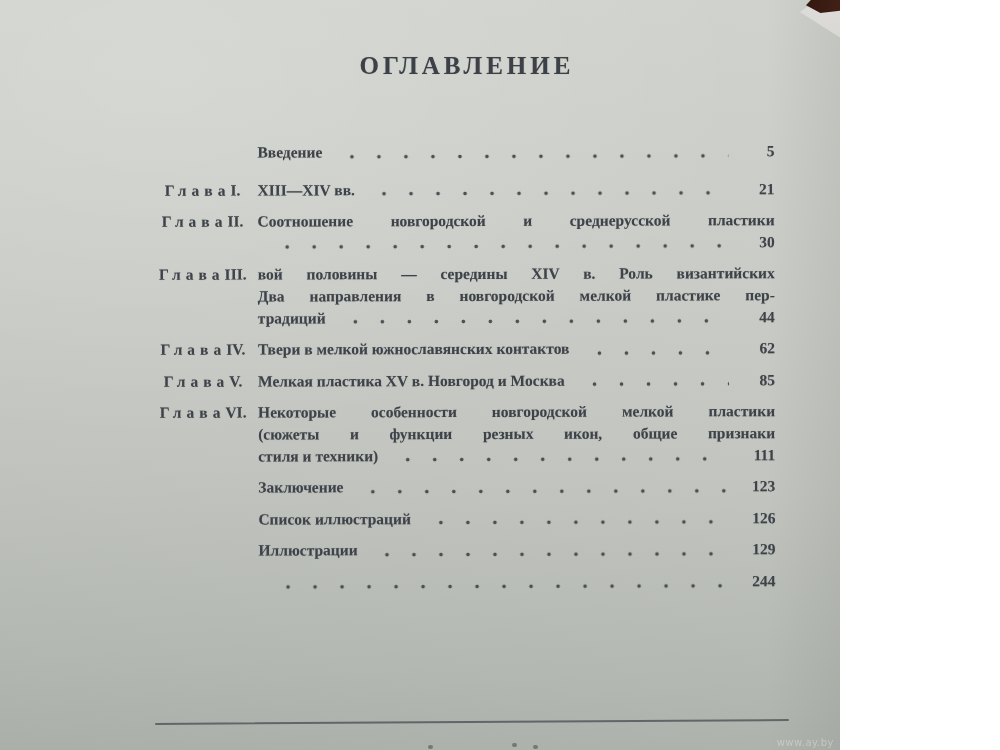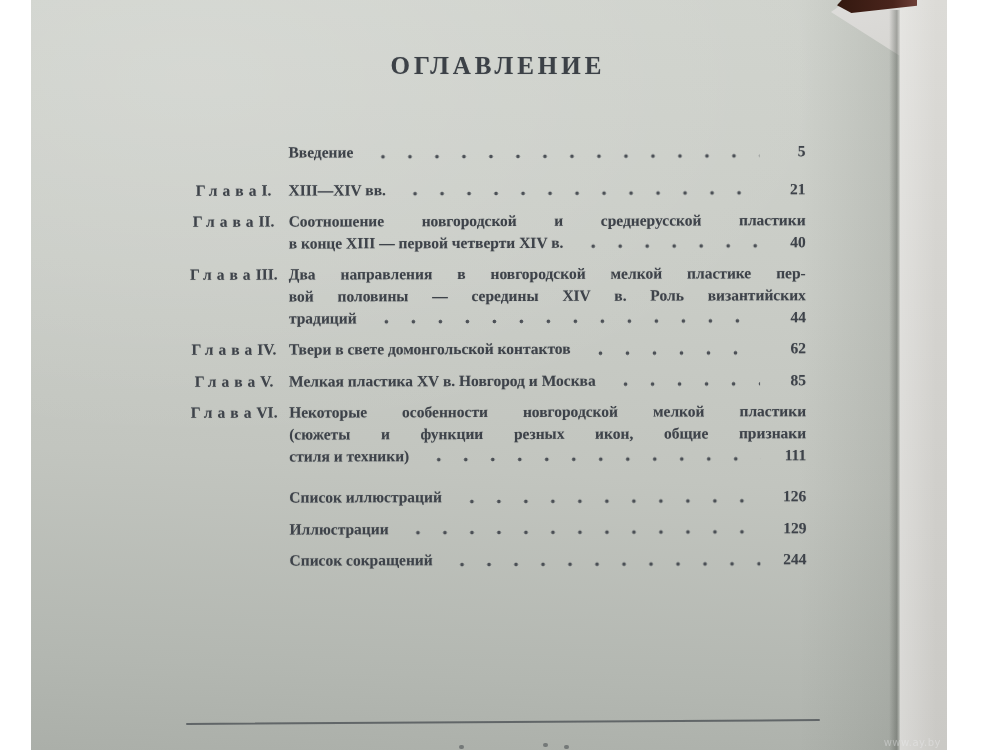--- a/index.html
+++ b/index.html
@@ -1,20 +1,19 @@
 <!DOCTYPE html>
 <html><head>
 <meta charset="utf-8">
 <style>
   html,body { margin:0; padding:0; }
   .photo {
-    position:relative; width:916px; height:750px; overflow:hidden;
+    position:relative; width:840px; height:750px; overflow:hidden;
     background:#b9bcb6;
     font-family:"Liberation Serif", serif;
-    margin-left:31px;
   }
   
   .page {
     position:absolute; inset:0;
     background:
       radial-gradient(130% 90% at 18% 10%, rgba(255,255,255,0.16), rgba(255,255,255,0) 55%),
       linear-gradient(183deg, #d0d3cd 0%, #c9ccc6 38%, #c2c5bf 62%, #b3b7b1 88%, #abafa9 100%);
   }
   
   .right-shadow {
@@ -142,55 +141,54 @@
   <div class="entry">
     <div class="label">
       <span class="lw">Глава</span>
       <span class="ln">II.</span>
     </div>
     <div class="body">
       <div class="lines">
             <div class="line just">Соотношение новгородской и среднерусской пластики</div>
           </div>
       <div class="last-line">
-        <span class="last-text">в конце XIII — первой четверти XIV в.</span>
-        <span class="leader"></span>
-        <span class="pg">40</span>
+        <span class="leader"></span>
+        <span class="pg">30</span>
       </div>
     </div>
   </div>
 
   <div class="entry">
     <div class="label">
       <span class="lw">Глава</span>
       <span class="ln">III.</span>
     </div>
     <div class="body">
       <div class="lines">
+            <div class="line just">вой половины — середины XIV в. Роль византийских</div>
             <div class="line just">Два направления в новгородской мелкой пластике пер-</div>
-            <div class="line just">вой половины — середины XIV в. Роль византийских</div>
           </div>
       <div class="last-line">
         <span class="last-text">традиций</span>
         <span class="leader"></span>
         <span class="pg">44</span>
       </div>
     </div>
   </div>
 
   <div class="entry">
     <div class="label">
       <span class="lw">Глава</span>
       <span class="ln">IV.</span>
     </div>
     <div class="body">
       <div class="lines">
           </div>
       <div class="last-line">
-        <span class="last-text">Твери в свете домонгольской контактов</span>
+        <span class="last-text">Твери в мелкой южнославянских контактов</span>
         <span class="leader"></span>
         <span class="pg">62</span>
       </div>
     </div>
   </div>
 
   <div class="entry">
     <div class="label">
       <span class="lw">Глава</span>
       <span class="ln">V.</span>
@@ -221,20 +219,28 @@
         <span class="pg">111</span>
       </div>
     </div>
   </div>
 
   <div class="entry">
     <div class="label">
       <span class="lw"></span>
       <span class="ln"></span>
     </div>
+    <div class="body">
+      <div class="lines"></div>
+      <div class="last-line">
+        <span class="last-text">Заключение</span>
+        <span class="leader"></span>
+        <span class="pg">123</span>
+      </div>
+    </div>
   </div>
 
   <div class="entry">
     <div class="label">
       <span class="lw"></span>
       <span class="ln"></span>
     </div>
     <div class="body">
       <div class="lines"></div>
       <div class="last-line">
@@ -261,21 +267,20 @@
   </div>
 
   <div class="entry">
     <div class="label">
       <span class="lw"></span>
       <span class="ln"></span>
     </div>
     <div class="body">
       <div class="lines"></div>
       <div class="last-line">
-        <span class="last-text">Список сокращений</span>
         <span class="leader"></span>
         <span class="pg">244</span>
       </div>
     </div>
   </div>
 </div>
 
   <div class="rule"></div>
   <div class="speck s1"></div>
   <div class="speck s2"></div>

